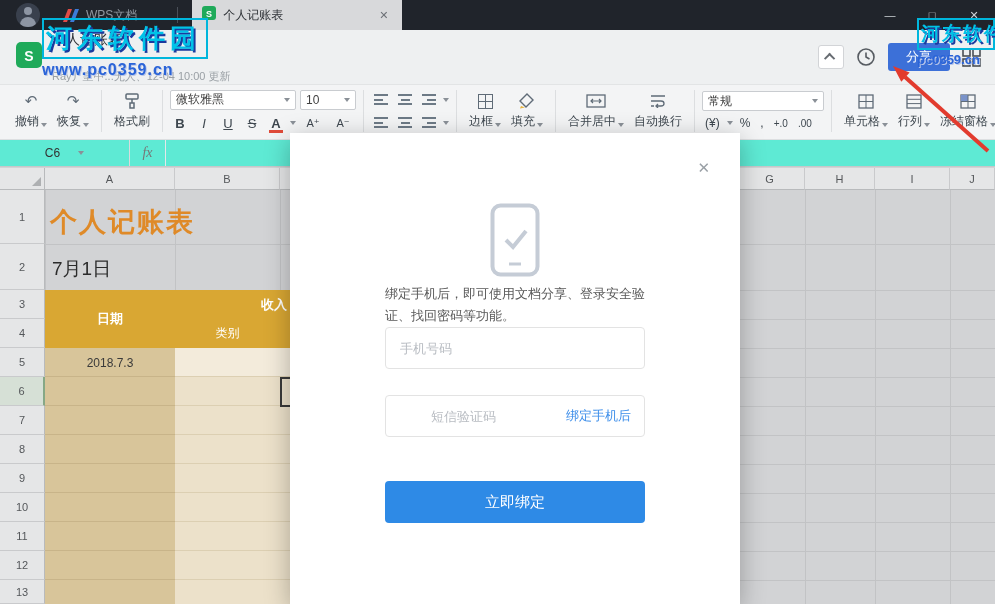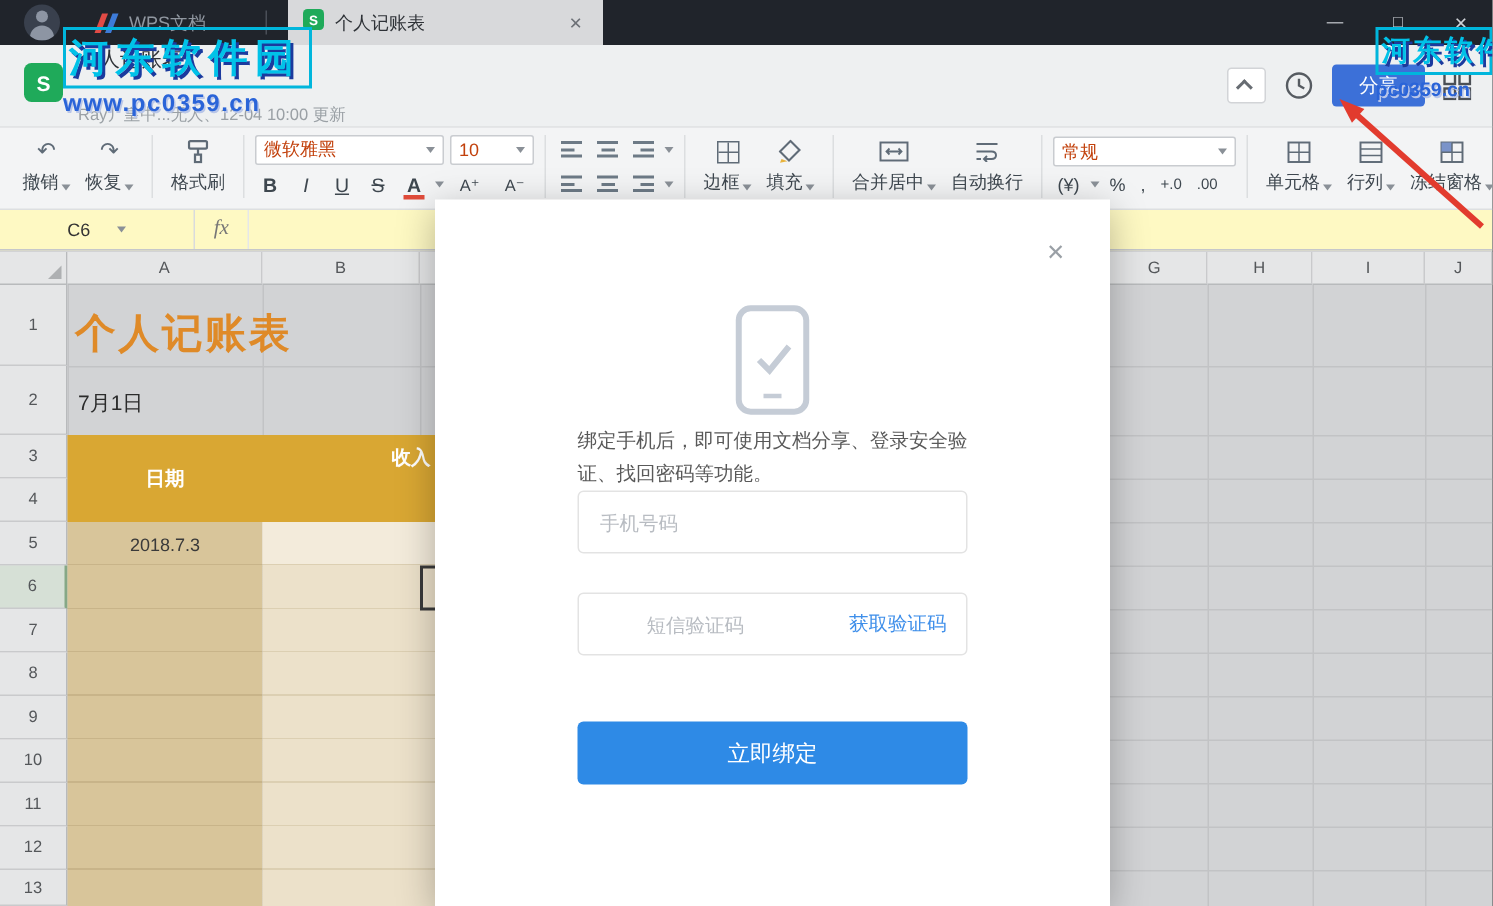--- a/index.html
+++ b/index.html
@@ -54,39 +54,39 @@
   .vbtn { display:flex; flex-direction:column; align-items:center; justify-content:center;
           gap:3px; padding:0 5px; flex:none; }
   .ricon { height:18px; display:flex; align-items:center; justify-content:center;
            font-size:15px; color:#5f6b77; line-height:18px; }
   .rlabel { font-size:12px; color:#3e474f; display:flex; align-items:flex-end; gap:2px; white-space:nowrap; }
   .caret-icon { width:0; height:0; border:3px solid transparent; border-top:4px solid #8a9097;
                 margin-top:3px; display:inline-block; }
   .rcol { display:flex; flex-direction:column; justify-content:center; gap:4px; flex:none; }
   .rrow { display:flex; align-items:center; gap:4px; }
   .combo { background:#fff; border:1px solid #c9ccd0; border-radius:2px; height:20px;
-           display:flex; align-items:center; font-size:12px; color:#c2410c; padding:1px 5px; }
+           display:flex; align-items:center; font-size:12px; color:#404040; padding:1px 5px; }
   .combo .cval { flex:1; white-space:nowrap; overflow:hidden; }
   .fontbtn { width:20px; height:19px; display:flex; align-items:center; justify-content:center;
              font-size:13px; color:#3e474f; }
   .fc-a { position:relative; font-weight:bold; }
   .fc-a::after { content:""; position:absolute; left:3px; right:3px; bottom:0; height:3px; background:#e04b3a; }
   .lines { width:14px; height:11px; background-image:linear-gradient(#6d7a86,#6d7a86),
            linear-gradient(#6d7a86,#6d7a86),linear-gradient(#6d7a86,#6d7a86);
            background-size:14px 2px,9px 2px,14px 2px; background-position:0 0,0 4.5px,0 9px;
            background-repeat:no-repeat; }
   .lines.c { background-position:0 0,2.5px 4.5px,0 9px; }
   .lines.r { background-position:0 0,5px 4.5px,0 9px; }
   .icon-border-grid { width:15px; height:15px; border:1px solid #5f6b77;
            background:linear-gradient(#5f6b77,#5f6b77) center/100% 1px no-repeat,
                       linear-gradient(#5f6b77,#5f6b77) center/1px 100% no-repeat; }
   .smallbtn { font-size:10px; color:#3e474f; padding:1px 3px; white-space:nowrap; }
 
   
-  .formulabar { position:absolute; left:0; top:140px; width:995px; height:27px; background:#fef9c3;
+  .formulabar { position:absolute; left:0; top:140px; width:995px; height:27px; background:#5eead4;
                 border-bottom:1px solid #c6c8ca; display:flex; align-items:stretch; }
   .namebox { width:130px; border-right:1px solid #d9dbdd; display:flex; align-items:center;
              justify-content:center; gap:18px; font-size:12px; color:#333; }
   .fx { width:36px; display:flex; align-items:center; justify-content:center;
         font-family:"Liberation Serif","DejaVu Serif",serif; font-style:italic;
         font-size:14px; color:#777; border-right:1px solid #e5e7e9; }
   .formula-input { flex:1; }
 
   
   #sheet-grid { position:absolute; left:0; top:0; width:995px; height:604px; }
@@ -110,21 +110,21 @@
     background:repeating-linear-gradient(to bottom, var(--col-a-beige,#d8c59a) 0 28px, #c8b489 28px 29px); }
   .band-colb { left:175px; top:348px; width:115px; height:256px;
     background:repeating-linear-gradient(to bottom, var(--col-b-beige,#ece1ca) 0 28px, #dccfb2 28px 29px); }
   .band-b5 { left:175px; top:348px; width:115px; height:28px; background:#f3ebdb; }
   .sel-rect { position:absolute; left:280px; top:377px; width:112px; height:30px;
               border:2px solid #3a3a3a; background:transparent; }
 
   .cell-text { position:absolute; display:flex; align-items:center; }
   .sheet-title { left:50px; top:200px; height:44px; font-size:27px; font-weight:bold;
                  color:var(--title-orange,#df8a28); letter-spacing:2px; }
-  .sheet-date { left:52px; top:252px; height:34px; font-size:14px; color:#2b2b2b; }
+  .sheet-date { left:52px; top:252px; height:34px; font-size:19px; color:#2b2b2b; }
   .hdr-date { left:45px; top:290px; width:130px; height:58px; justify-content:center;
               color:#fff; font-weight:bold; font-size:13px; }
   .hdr-income { left:195px; top:290px; width:92px; height:29px; justify-content:flex-end;
               color:#fff; font-weight:bold; font-size:13px; }
   .hdr-cat { left:175px; top:319px; width:105px; height:29px; justify-content:center;
               color:#fff; font-size:12px; }
   .cell-a5 { left:45px; top:348px; width:130px; height:29px; justify-content:center;
               font-size:12px; color:#3a3a3a; }
   .cell-b5 { left:175px; top:348px; width:105px; height:29px; justify-content:center;
               font-size:12px; color:#3a3a3a; }
@@ -224,20 +224,21 @@
   <div class="band band-gold"></div>
   <div class="band band-cola"></div>
   <div class="band band-colb"></div>
   <div class="band band-b5"></div>
   <div class="sel-rect"></div>
 
   <div class="cell-text sheet-title">个人记账表</div>
   <div class="cell-text sheet-date">7月1日</div>
   <div class="cell-text hdr-date">日期</div>
   <div class="cell-text hdr-income">收入</div>
+  <div class="cell-text hdr-cat">类别</div>
   <div class="cell-text cell-a5">2018.7.3</div>
 
   <div class="titlebar">
     <div class="avatar"></div>
     <span class="wps-logo">
       <svg width="18" height="15" viewBox="0 0 18 15">
         <path d="M1 14 L6 1 L10 1 L5 14 Z" fill="#e14b45"></path>
         <path d="M8 14 L13 1 L17 1 L12 14 Z" fill="#3d7bd8"></path>
       </svg>
     </span>
@@ -492,21 +493,21 @@
     </span>
     <div class="modal-desc">
       <div>绑定手机后，即可使用文档分享、登录安全验</div>
       <div>证、找回密码等功能。</div>
     </div>
     <div class="field field-phone">
       <input type="text" placeholder="手机号码" style="">
     </div>
     <div class="field field-sms">
       <input type="text" placeholder="短信验证码" style="">
-      <span class="get-code">获取验证码</span>
+      <span class="get-code">绑定手机后</span>
     </div>
     <button class="bind-btn">立即绑定</button>
   </div>
 
   <div class="wm wm-tl">
     <div class="wm-box">河东软件园</div>
     <div class="wm-url">www.pc0359.cn</div>
   </div>
   <div class="wm wm-tr">
     <div class="wm-box">河东软件园</div>

